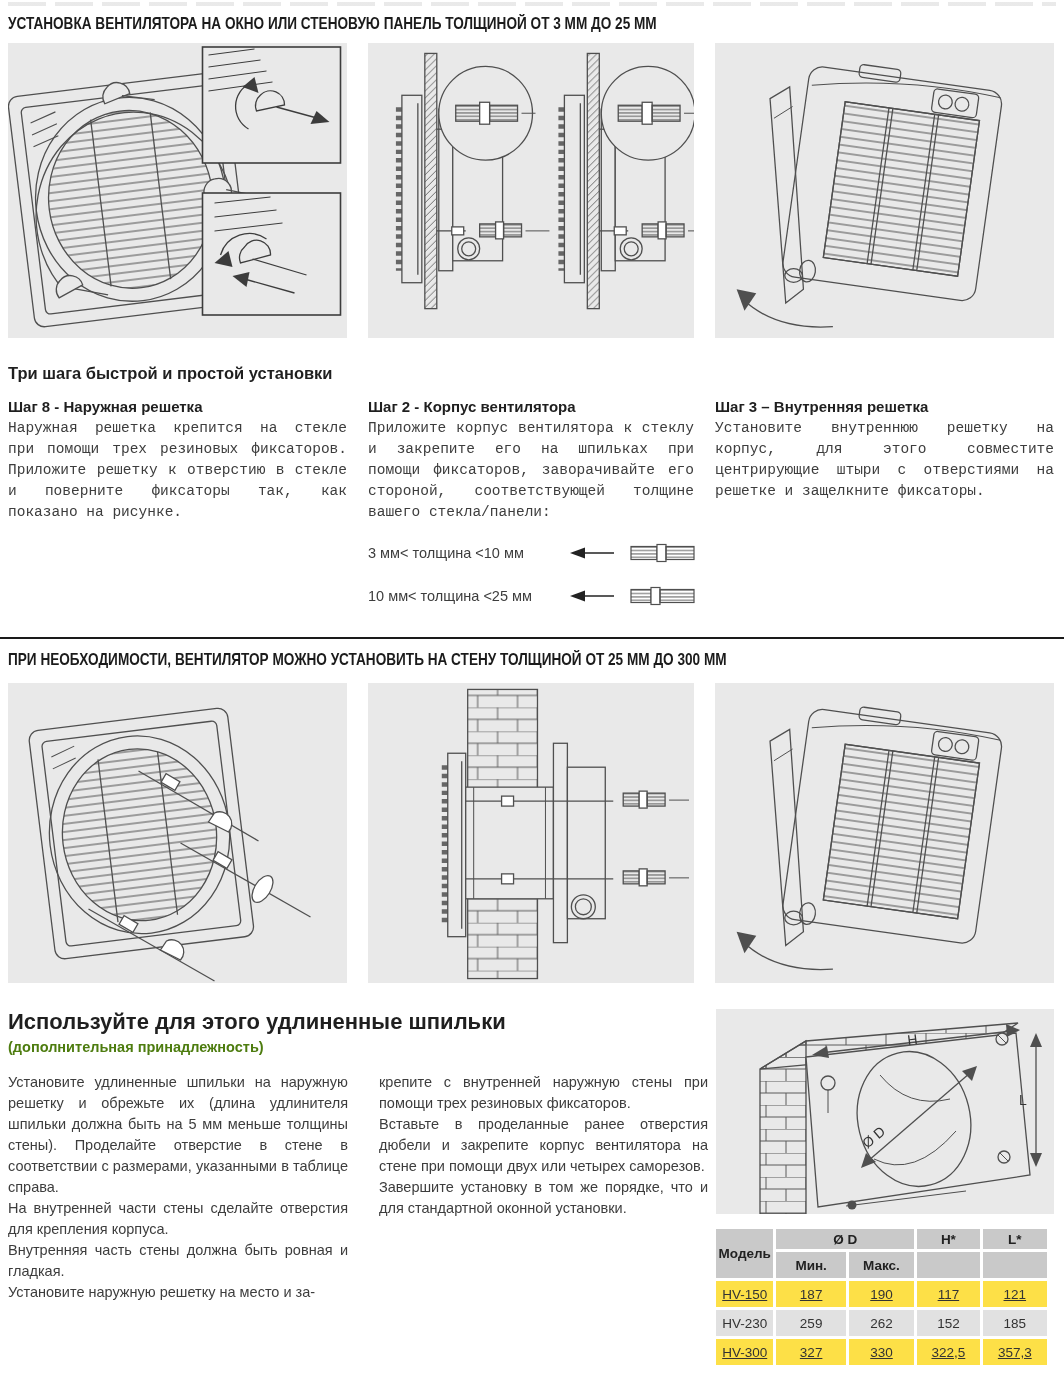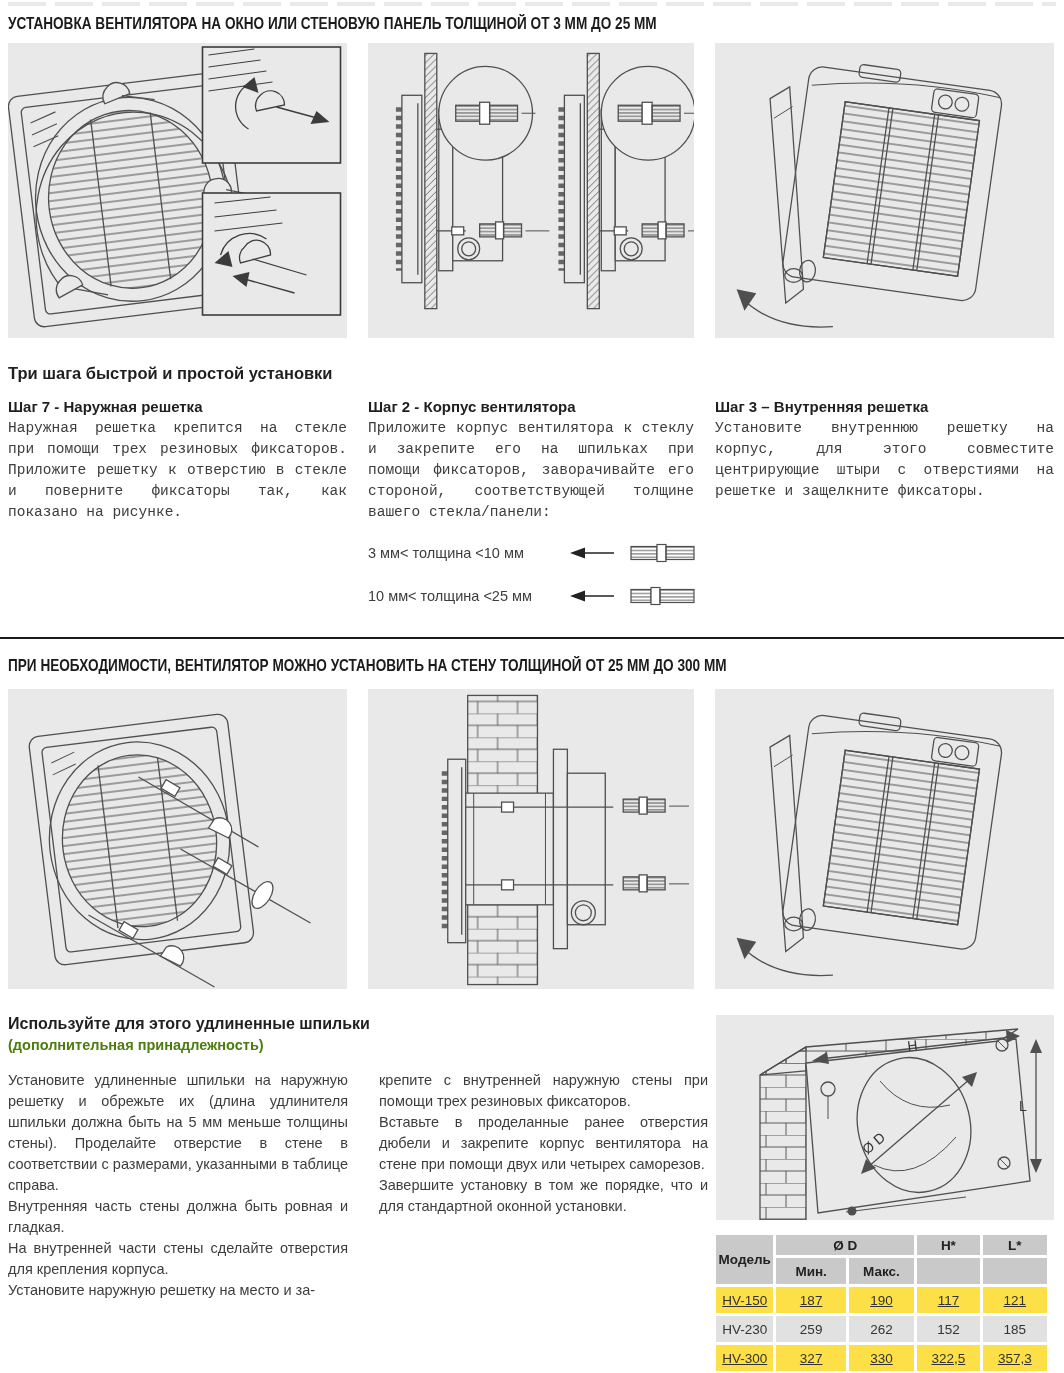--- a/index.html
+++ b/index.html
@@ -23,25 +23,25 @@
   .panel svg { display:block; width:100%; height:100%; }
   .subhead { font-size:16.5px; font-weight:bold; color:#1f1f1f; margin:26px 0 0; }
   .steps { display:grid; grid-template-columns:339px 326px 339px; column-gap:21px; margin-top:15px; }
   .step h3 { font-size:15px; font-weight:bold; color:#1f1f1f; margin:0 0 3px; }
   .step p  { font-size:14.5px; line-height:1.45; text-align:justify; margin:0;font-family:Liberation Mono, monospace; }
   .spec-row { display:flex; align-items:center; margin-top:17px; height:26px; }
   .spec-label { font-size:14.5px; width:196px; flex:none; }
   .spec-arrow { width:48px; height:14px; flex:none; margin-left:4px; }
   .spec-fix { width:66px; height:22px; flex:none; margin-left:14px; }
   .rule { height:2px; background:#1a1a1a; margin:28px -8px 0; }
-  .h2-wrap { margin-top:17px; }
+  .h2-wrap { margin-top:11px; }
   .row2 { margin-top:13px; }
   .section3 { display:flex; margin-top:26px; }
   .s3-left { width:690px; flex:none; }
-  .s3-head { font-size:16px; font-weight:bold; color:#1f1f1f; margin:0; }
+  .s3-head { font-size:22px; font-weight:bold; color:#1f1f1f; margin:0; }
   .s3-note { font-size:14.5px; font-weight:bold; color:#4d7c0f; margin:4px 0 0; }
   .s3-cols { display:grid; grid-template-columns:340px 329px; column-gap:31px; margin-top:17px; }
   .s3-cols p { font-size:14.5px; line-height:1.45; text-align:justify; margin:0; }
   .s3-right { width:338px; flex:none; margin-left:18px; }
   .illus-wall { height:205px; background:#e9e9e9; }
   .illus-wall svg { display:block; width:100%; height:100%; }
   .spec-table {
     margin-top:15px; width:331px; display:grid;
     grid-template-columns:58fr 70fr 66fr 63fr 65fr;
     grid-template-rows:20px 26px; grid-auto-rows:26px; gap:3px;
@@ -192,21 +192,21 @@
       <svg viewBox="0 0 345 295">
           <use href="#fan3d"></use>
         </svg>
     </div>
   </div>
 
   <h2 class="subhead">Три шага быстрой и простой установки</h2>
 
   <div class="steps">
     <div class="step">
-      <h3>Шаг 7 - Наружная решетка</h3>
+      <h3>Шаг 8 - Наружная решетка</h3>
       <p>Наружная решетка крепится на стекле при помощи трех резиновых фиксаторов. Приложите решетку к отверстию в стекле и поверните фиксаторы так, как показано на рисунке.</p>
     </div>
     <div class="step">
       <h3>Шаг 2 - Корпус вентилятора</h3>
       <p>Приложите корпус вентилятора к стеклу и закрепите его на шпильках при помощи фиксаторов, заворачивайте его стороной, соответствующей толщине вашего стекла/панели:</p>
       <div class="spec-row">
         <span class="spec-label">3 мм&lt; толщина &lt;10 мм</span>
         <svg class="spec-arrow" viewBox="0 0 46 14">
           <line x1="12" y1="7" x2="45" y2="7" stroke="#222" stroke-width="1.5"></line>
           <polygon points="1,7 16,1.5 16,12.5" fill="#222"></polygon>
@@ -307,22 +307,22 @@
     </div>
   </div>
 
   <div class="section3">
     <div class="s3-left">
       <h2 class="s3-head">Используйте для этого удлиненные шпильки</h2>
       <h3 class="s3-note">(дополнительная принадлежность)</h3>
       <div class="s3-cols">
         <div>
           <p>Установите удлиненные шпильки на наружную решетку и обрежьте их (длина удлинителя шпильки должна быть на 5 мм меньше толщины стены). Проделайте отверстие в стене в соответствии с размерами, указанными в таблице справа.</p>
+          <p>На внутренней части стены сделайте отверстия для крепления корпуса.</p>
           <p>Внутренняя часть стены должна быть ровная и гладкая.</p>
-          <p>На внутренней части стены сделайте отверстия для крепления корпуса.</p>
           <p>Установите наружную решетку на место и за-</p>
         </div>
         <div>
           <p>крепите с внутренней наружную стены при помощи трех резиновых фиксаторов.</p>
           <p>Вставьте в проделанные ранее отверстия дюбели и закрепите корпус вентилятора на стене при помощи двух или четырех саморезов.</p>
           <p>Завершите установку в том же порядке, что и для стандартной оконной установки.</p>
         </div>
       </div>
     </div>
 

